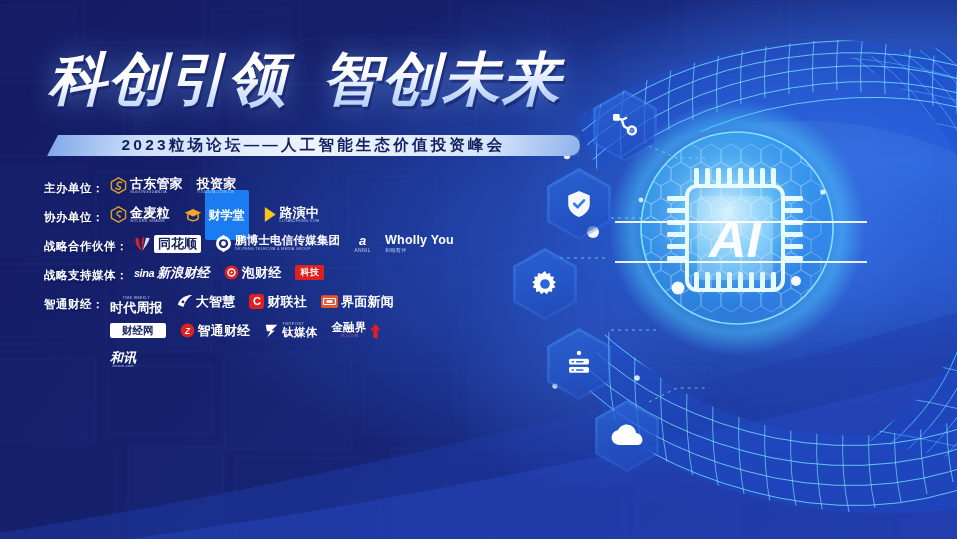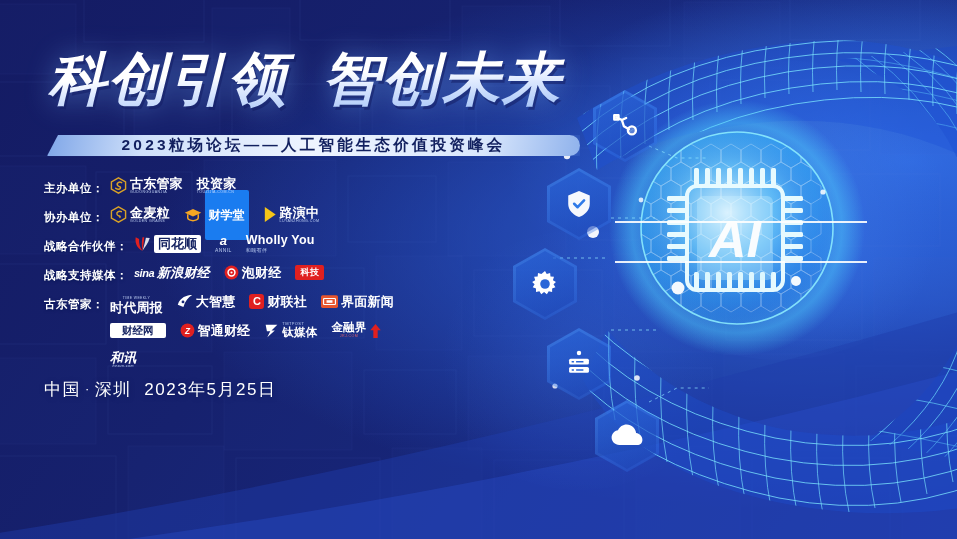--- a/index.html
+++ b/index.html
@@ -558,20 +558,34 @@
             <span class="mark">
               <svg width="17" height="16" viewBox="0 0 20 18">
                 <path d="M10 17 C3 14 1 7 2 1 L6 3 C5.5 8 7 13 10 17 Z" fill="#e02020"></path>
                 <path d="M10 17 C13 12 17 8 18.5 2 L14 1.5 C13 7 11.5 12 10 17 Z" fill="#ffffff" opacity=".85"></path>
                 <path d="M10 17 C9 12 9 6 10 1 L12 1.2 C11.5 6.5 11 12 10 17 Z" fill="#e02020"></path>
               </svg>
             </span>
             <span class="badge white" style="padding:2.5px 4px;font-size:13px;">同花顺</span>
           </div>
           <div class="logo">
+            <span class="mark">
+              <svg width="17" height="17" viewBox="0 0 24 24">
+                <path d="M12 1.5 a10.5 10.5 0 1 1 -0.01 0 Z M12 5.5 a6.5 6.5 0 1 0 0.01 0 Z" fill="#ffffff" fill-rule="evenodd"></path>
+                <circle cx="12" cy="12" r="3.4" fill="#ffffff"></circle>
+                <rect x="10.6" y="0" width="2.8" height="4" fill="#ffffff"></rect>
+                <rect x="10.6" y="20" width="2.8" height="4" fill="#ffffff"></rect>
+              </svg>
+            </span>
+            <span class="stackcol">
+              <span class="cn small">鹏博士电信传媒集团</span>
+              <span class="en">DR.PENG TELECOM &amp; MEDIA GROUP</span>
+            </span>
+          </div>
+          <div class="logo">
             <span class="stackcol" style="align-items:center;">
               <span class="cn" style="font-size:13px;font-style:italic;">a</span>
               <span class="en" style="font-size:5px;">ANNIL</span>
             </span>
           </div>
           <div class="logo">
             <span class="stackcol" style="">
               <span class="cn" style="font-size:12.5px;">Wholly You</span>
               <span class="en" style="font-size:5px;">和颐有伴</span>
             </span>
@@ -598,21 +612,21 @@
             </span>
             <span class="cn">泡财经</span>
           </div>
           <div class="logo">
             <span class="boxlogo" style="background:#e02020;">科技</span>
           </div>
         </div>
       </div>
 
       <div class="row">
-        <div class="row-label">古东管家：</div>
+        <div class="row-label">智通财经：</div>
         <div class="row-logos stack">
           <div class="logo">
             <span class="stackcol" style="align-items:center;margin-top:8px;">
               <span class="en" style="font-size:3.4px;">TIME WEEKLY</span>
               <span class="cn">时代周报</span>
             </span>
           </div>
           <div class="logo">
             <span class="mark">
               <svg width="16" height="15" viewBox="0 0 20 18">
@@ -675,18 +689,15 @@
             <span class="stackcol" style="align-items:center;font-style:italic;">
               <span class="cn">和讯</span>
               <span class="en">hexun.com</span>
             </span>
           </div>
         </div>
       </div>
 
     </div>
 
-    <div class="place">
-      <span>中国</span><span class="dot">·</span><span>深圳</span>&nbsp;&nbsp;<span>2023年5月25日</span>
-    </div>
 
   </div>
 </div>
 
 </body></html>

